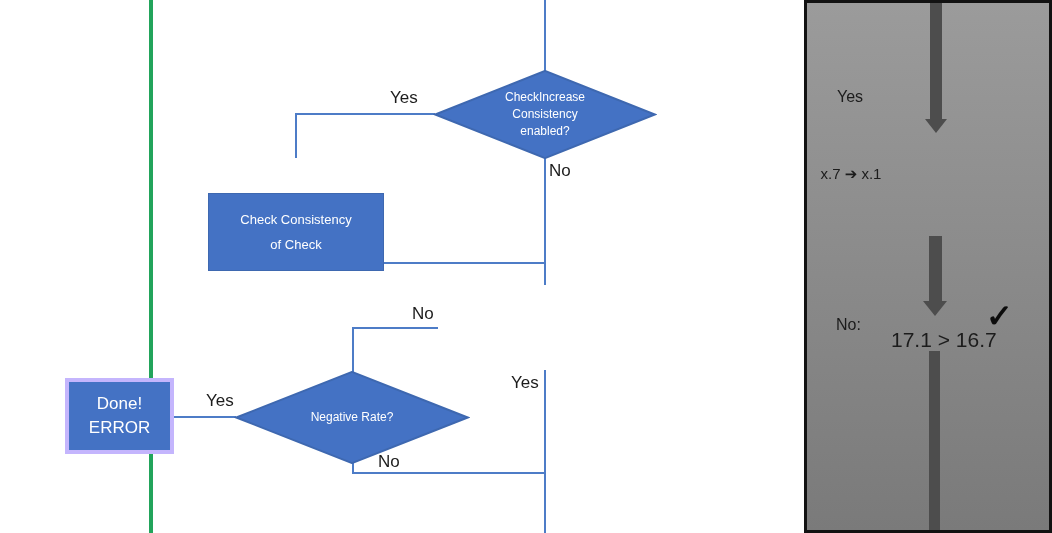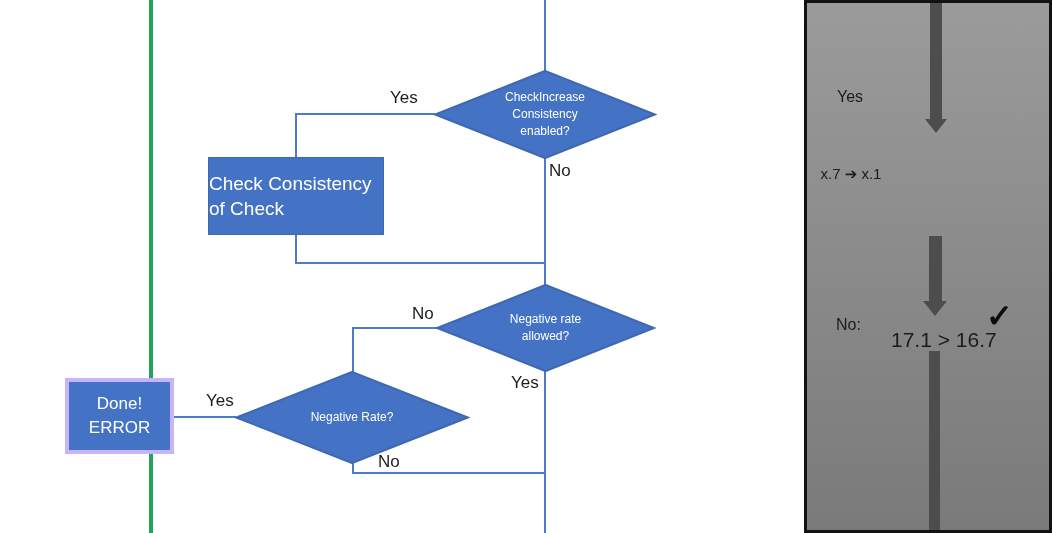--- a/index.html
+++ b/index.html
@@ -12,22 +12,22 @@
   .conn{position:absolute;background:var(--connector-blue,#4d7cc7);}
   .diamond{position:absolute;}
   .diamond svg{position:absolute;left:0;top:0;width:100%;height:100%;}
   .diamond polygon{fill:var(--shape-blue,#4472C4);stroke:var(--shape-border,#3E68B0);
     stroke-width:2;vector-effect:non-scaling-stroke;}
   .dtext{position:absolute;inset:0;display:flex;flex-direction:column;align-items:center;
     justify-content:center;color:var(--text-white,#fff);font-size:12px;line-height:17px;
     text-align:center;}
   .process{position:absolute;background:var(--shape-blue,#4472C4);
     border:1px solid var(--shape-border,#3E68B0);display:flex;flex-direction:column;
-    align-items:flex-start;justify-content:center;color:var(--text-white,#fff);
-    font-size:19px;line-height:25px;text-align:center;box-sizing:border-box;}
+    align-items:center;justify-content:center;color:var(--text-white,#fff);
+    font-size:13px;line-height:25px;text-align:center;box-sizing:border-box;margin-top:36px;}
   .terminal{position:absolute;background:var(--shape-blue,#4472C4);
     border:4px solid #c4b5fd;display:flex;flex-direction:column;align-items:center;
     justify-content:center;color:var(--text-white,#fff);font-size:17px;line-height:24px;
     text-align:center;box-sizing:border-box;}
   .lbl{position:absolute;color:var(--text-dark,#1c1c1c);font-size:17px;line-height:18px;}
   .panel{position:absolute;left:804px;top:0;width:248px;height:533px;box-sizing:border-box;
     border:3px solid #121212;
     background:linear-gradient(180deg,var(--panel-top,#9b9b9b),var(--panel-bottom,#7a7a7a));}
   .shaft{position:absolute;background:var(--arrow-gray,#4d4d4d);}
   .ahead{position:absolute;width:0;height:0;border-left:11px solid transparent;
@@ -69,29 +69,20 @@
       <div>Consistency</div>
       <div>enabled?</div>
     </div>
   </div>
 
   <div class="process" style="left:208px;top:157px;width:176px;height:78px">
     <div>Check Consistency</div>
     <div>of Check</div>
   </div>
 
-  <div class="diamond" style="left:435px;top:284px;width:221px;height:88px">
-    <svg viewBox="0 0 100 100" preserveAspectRatio="none">
-      <polygon points="50,1 99,50 50,99 1,50"></polygon>
-    </svg>
-    <div class="dtext">
-      <div>Negative rate</div>
-      <div>allowed?</div>
-    </div>
-  </div>
 
   <div class="diamond" style="left:234px;top:371px;width:236px;height:93px">
     <svg viewBox="0 0 100 100" preserveAspectRatio="none">
       <polygon points="50,1 99,50 50,99 1,50"></polygon>
     </svg>
     <div class="dtext">
       <div>Negative Rate?</div>
     </div>
   </div>
 

